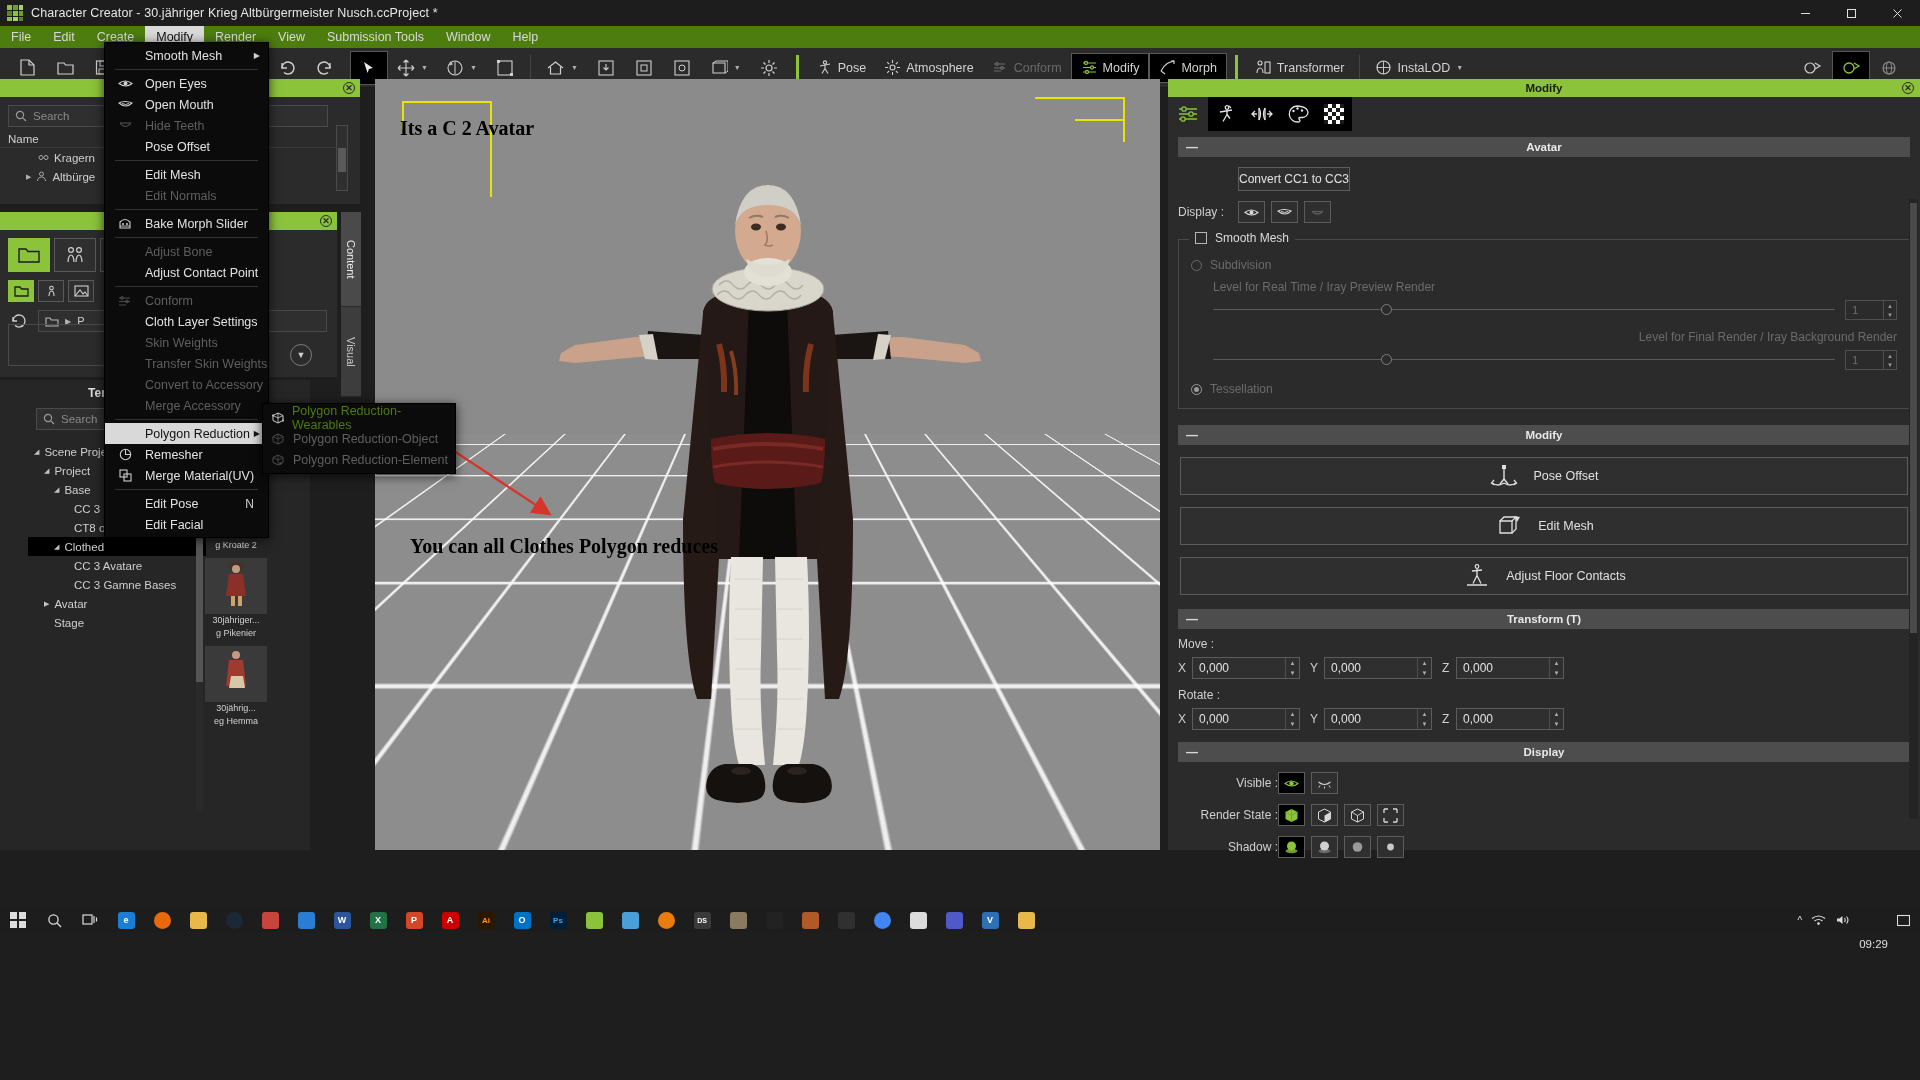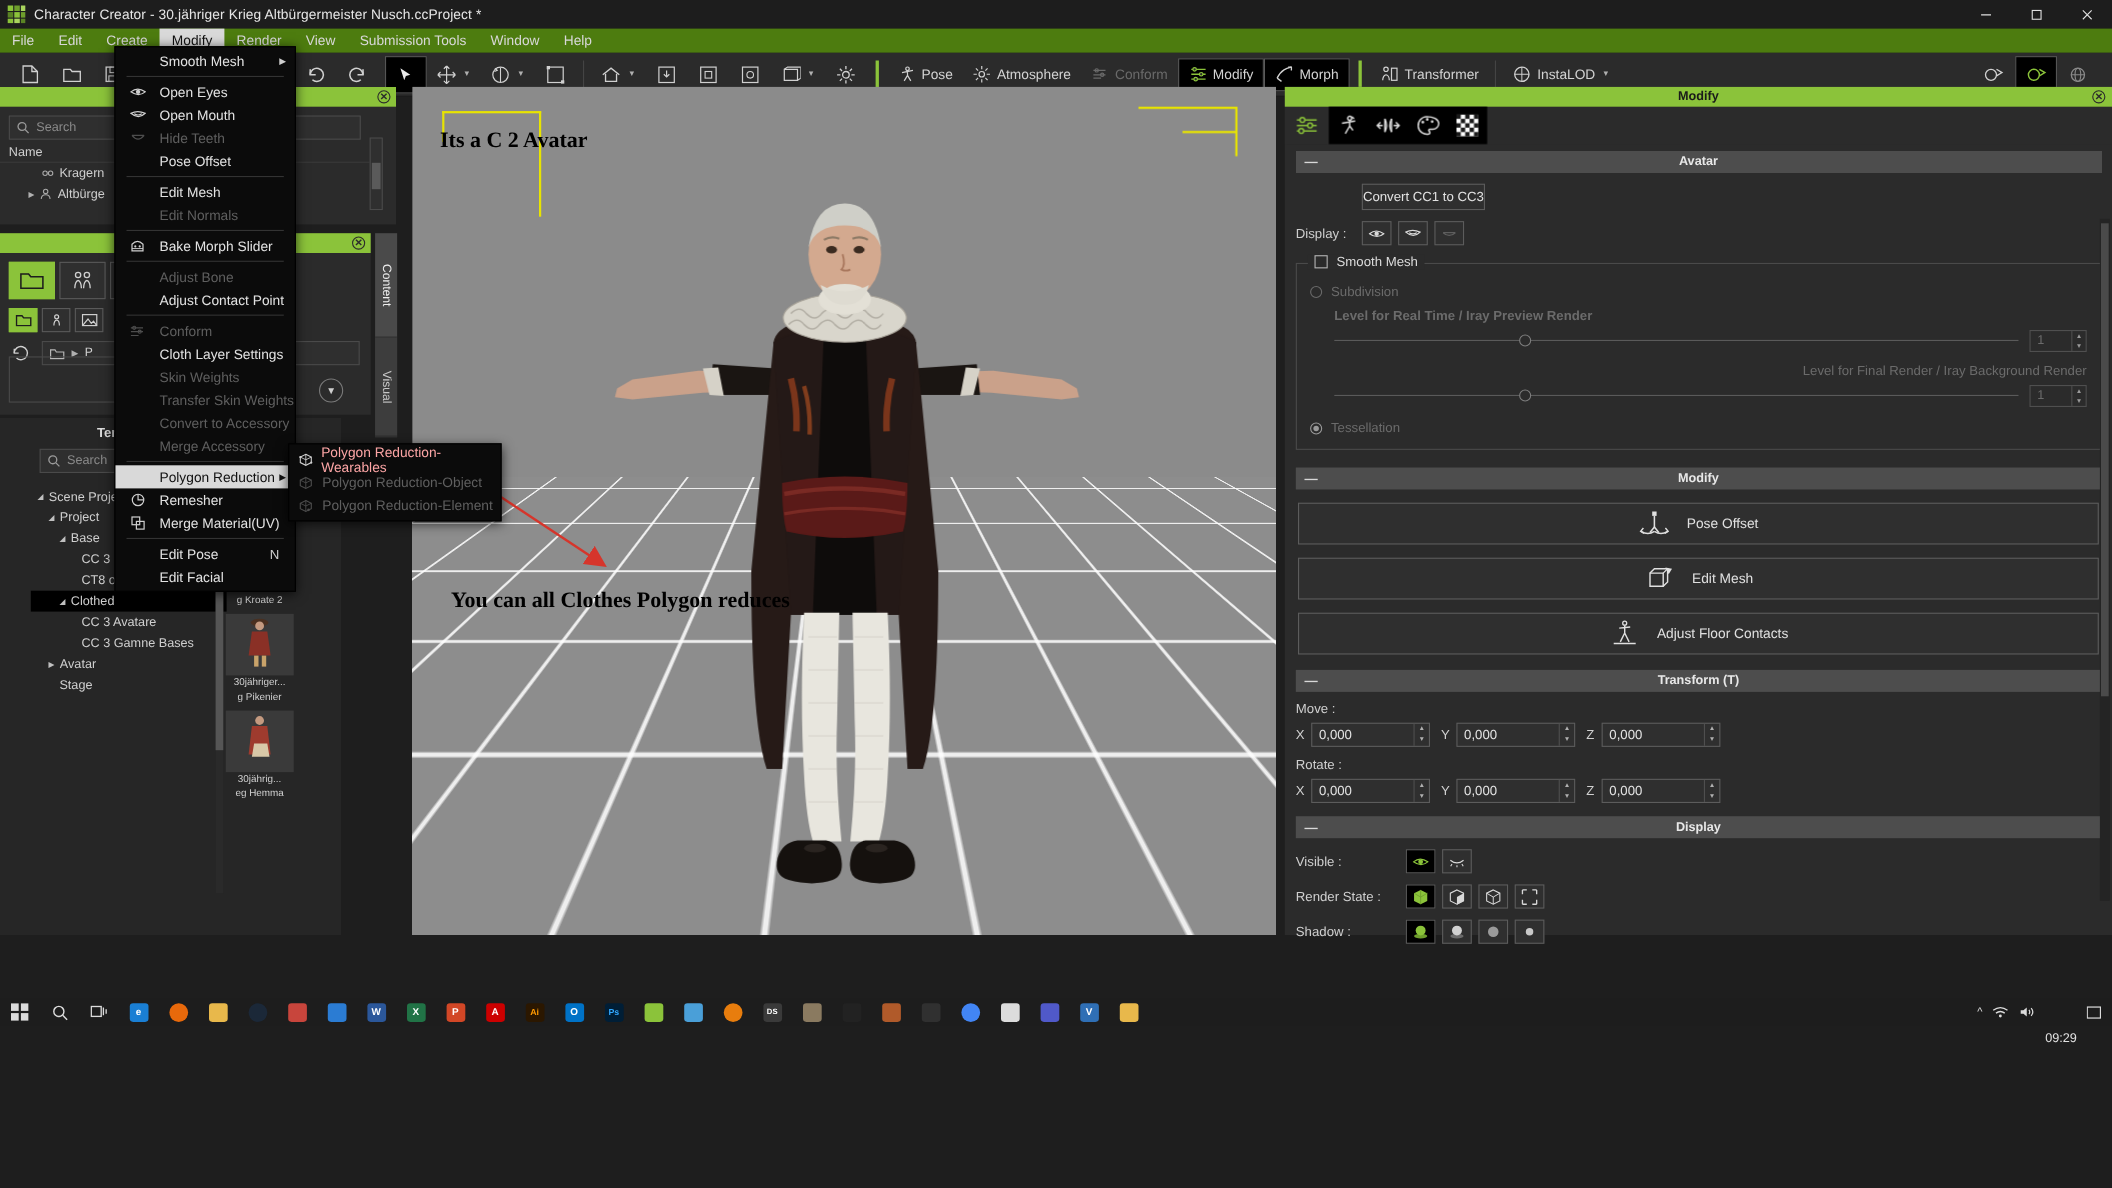--- a/index.html
+++ b/index.html
@@ -175,21 +175,21 @@
 
   .section-bar {
     height:20px; background:#4d4d4d; color:#e8e8e8; font-size:11.5px; font-weight:bold;
     display:flex; align-items:center; justify-content:center; position:relative; margin:6px 10px 0 10px;
   }
   .section-bar .minus { position:absolute; left:8px; color:#d8d8d8; font-size:12px; }
 
   .rp-body { padding: 0 10px; }
   .row { display:flex; align-items:center; margin-top:10px; }
   .lbl { font-size:12px; color:#cfcfcf; width:60px; flex:0 0 auto; }
-  .lbl.wide { width:100px; }
+  .lbl.wide { width:100px;text-align:right; }
   .field {
     flex:1; height:24px; border:1px solid #5c5c5c; background:#2f2f2f;
     display:flex; align-items:center; padding:0 8px; font-size:12px; color:#e2e2e2;
   }
   .btn-full {
     height:24px; border:1px solid #5c5c5c; background:#2f2f2f;
     display:flex; align-items:center; justify-content:center; font-size:12px; color:#e2e2e2;
   }
   .icobtn {
     width:27px;height:22px;border:1px solid #5c5c5c;background:#2f2f2f;
@@ -256,21 +256,21 @@
   .dd-item.disabled .ico { color:#4d4d4d; }
   .dd-item.hl { background:#d9d9d9; color:#111; }
   .dd-item.hl .arr { color:#111; }
   .dd-sep { height:1px; background:#333; margin:3px 10px; }
 
   .submenu {
     position:absolute; left:262px; top:403px; width:194px; background:#0b0b0b;
     border:1px solid #000; z-index:61; padding:3px 0;
     box-shadow: 0 2px 10px rgba(0,0,0,.7);
   }
-  .sm-item { height:21px; display:flex; align-items:center; font-size:12.5px; color:#fca5a5; }
+  .sm-item { height:21px; display:flex; align-items:center; font-size:12.5px; color:#4d7c0f; }
   .sm-item .ico { width:30px; display:flex; align-items:center; justify-content:center; color:#cfcfcf; }
   .sm-item.disabled { color:#5f5f5f; }
   .sm-item.disabled .ico { color:#4d4d4d; }
 
   
   .taskbar {
     position:absolute; left:0; bottom:0; width:1920px; height:24px; background:#1d1d1d;
     display:flex; align-items:center;
   }
   .tk { width:36px; height:24px; display:flex; align-items:center; justify-content:center; }
@@ -932,21 +932,21 @@
 
     <div class="group">
       <div class="group-title">
         <span class="cbox"></span>
         <span>Smooth Mesh</span>
       </div>
       <div style="display:flex;align-items:center;gap:8px;margin-top:4px;">
         <span class="radio"></span>
         <span class="dimtext">Subdivision</span>
       </div>
-      <div class="dimtext" style="margin-top:8px;margin-left:22px;font-weight:bold;">Level for Real Time / Iray Preview Render</div>
+      <div class="dimtext" style="margin-top:8px;margin-left:22px;">Level for Real Time / Iray Preview Render</div>
       <div class="slider-row" style="margin-left:22px;">
         <div class="slider">
             <div class="track"></div>
             <div class="knob"></div>
           </div>
         <div class="spin">
           <span class="v">1</span>
           <span class="ar">
               <i>▲</i>
               <i>▼</i>

